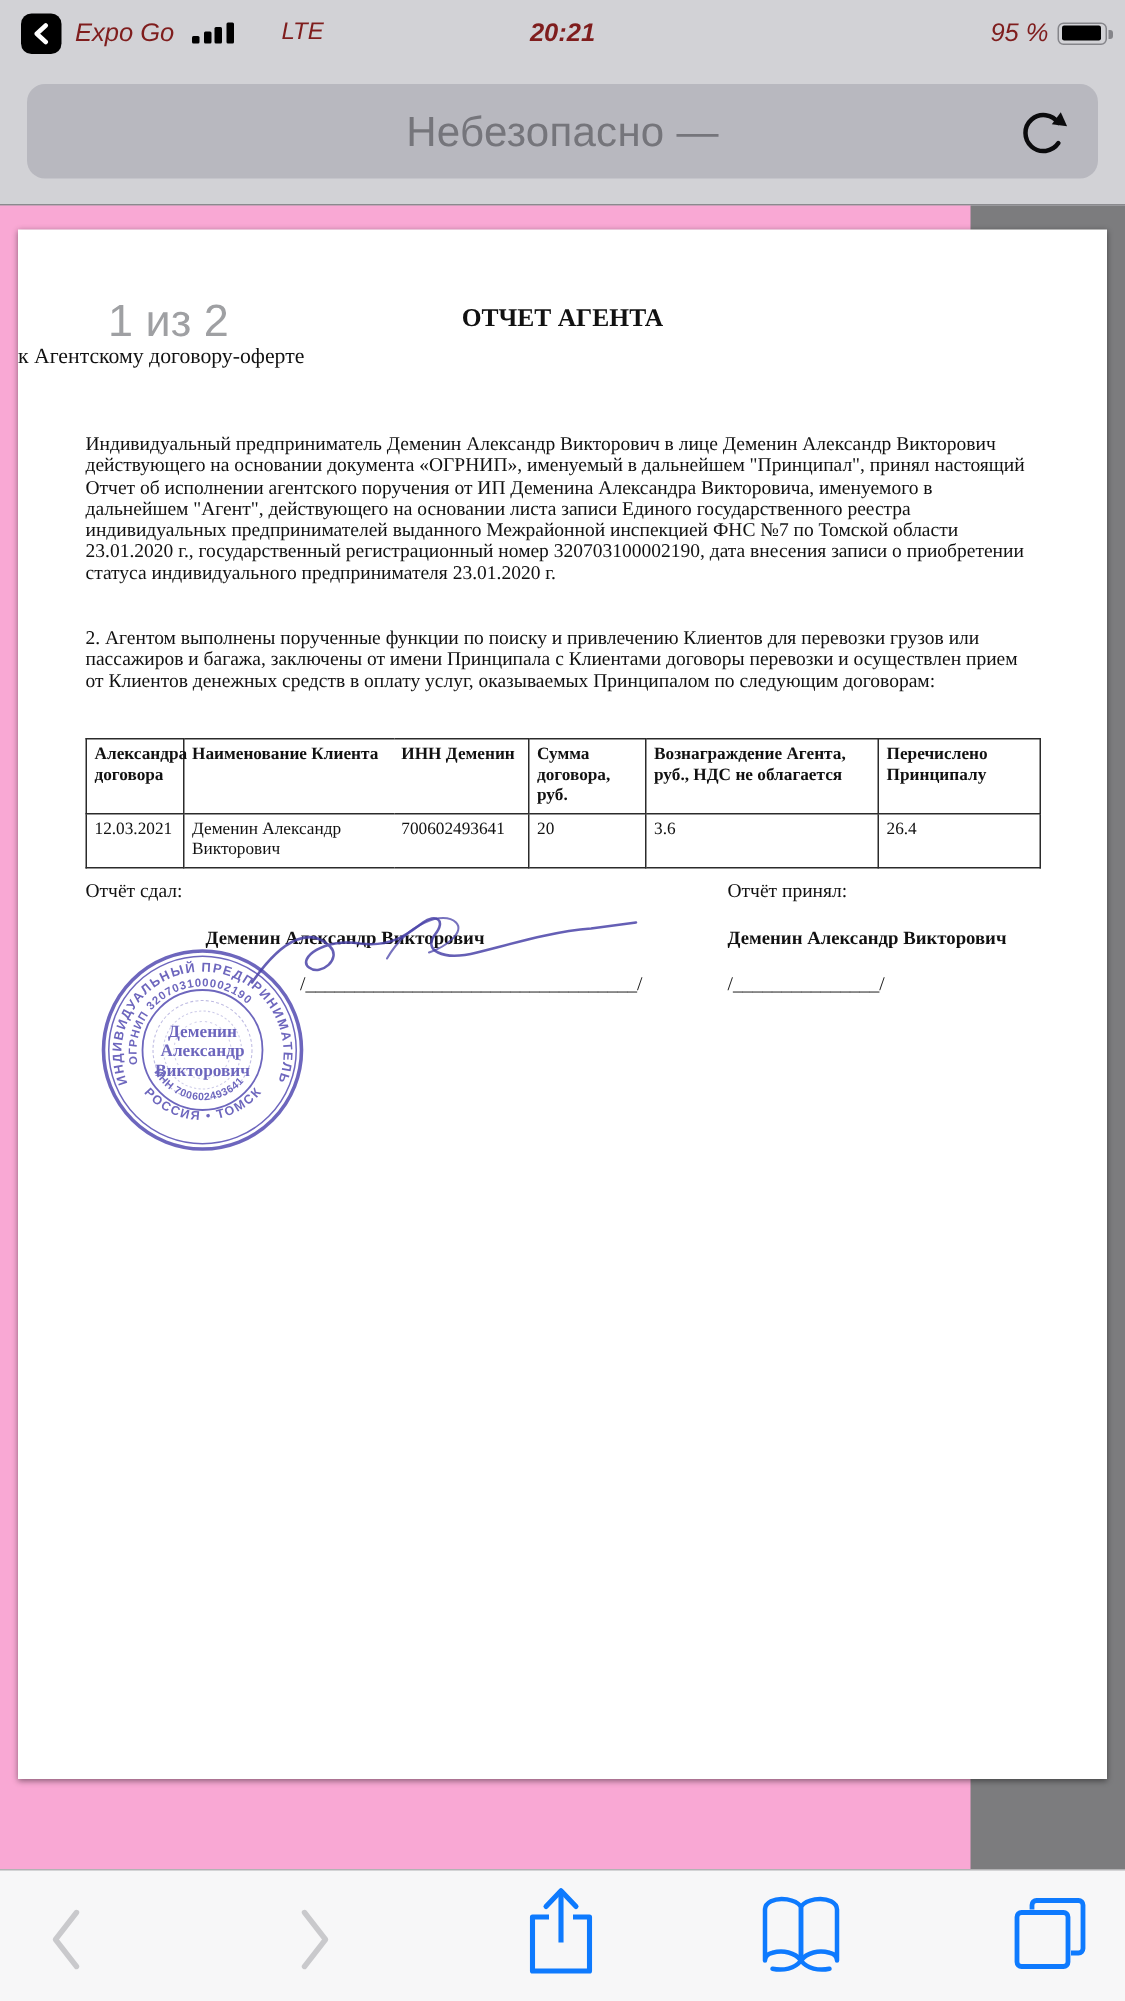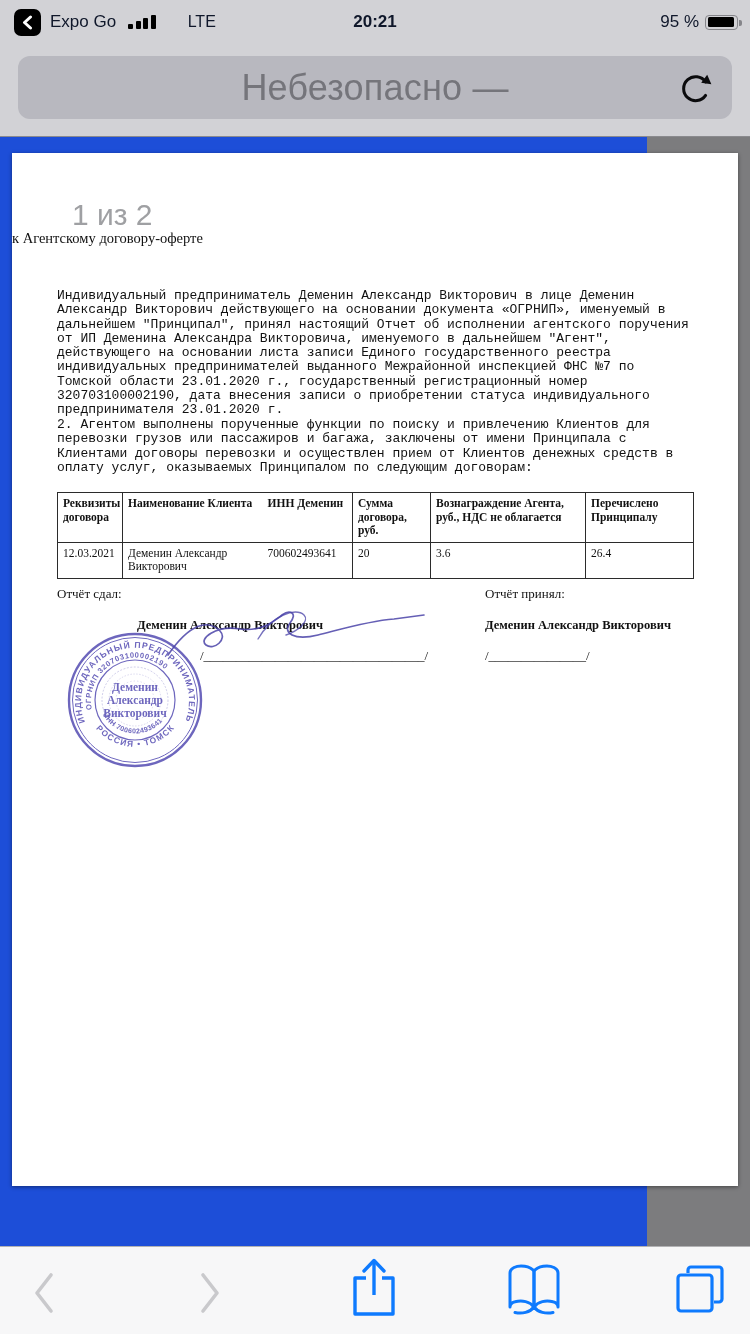--- a/index.html
+++ b/index.html
@@ -4,48 +4,48 @@
 <style>
   html,body{margin:0;padding:0;}
   body{
     width:750px;height:1334px;position:relative;overflow:hidden;
     background:#7c7c7e;
     font-family:"Liberation Sans","DejaVu Sans",sans-serif;
     -webkit-font-smoothing:antialiased;
   }
   
   .top-chrome{position:absolute;left:0;top:0;width:750px;height:137px;background:#d2d2d6;border-bottom:1px solid #8a8a8e;box-sizing:border-box;}
-  .statusbar{position:absolute;left:0;top:0;width:750px;height:44px;color:#0f172a;}
+  .statusbar{position:absolute;left:0;top:0;width:750px;height:44px;color:#7f1d1d;font-style:italic;}
   .sb-left{position:absolute;left:14px;top:0;height:44px;display:flex;align-items:center;gap:9px;}
   .expo-badge{width:27px;height:27px;background:#000;border-radius:7px;display:flex;align-items:center;justify-content:center;}
   .sb-appname{font-size:17px;}
   .sig-bars{display:flex;align-items:flex-end;gap:2.5px;height:14px;margin-left:3px;}
   .sig-bars i{display:block;width:5px;background:#000;border-radius:1px;}
   .sb-carrier{font-size:16px;margin-left:23px;}
   .sb-time{position:absolute;left:0;top:0;width:750px;height:44px;display:flex;align-items:center;justify-content:center;font-size:17px;font-weight:700;}
   .sb-right{position:absolute;right:12px;top:0;height:44px;display:flex;align-items:center;gap:6px;font-size:17px;margin-left:32px;}
   .battery{position:relative;width:33px;height:15px;border:1.5px solid #85858a;border-radius:4px;box-sizing:border-box;}
   .battery .fill{position:absolute;left:1.5px;top:1.5px;bottom:1.5px;width:26px;background:#000;border-radius:1.5px;}
   .battery .nub{position:absolute;right:-4.5px;top:4px;width:2.5px;height:6px;background:#85858a;border-radius:0 2px 2px 0;}
   .url-pill{position:absolute;left:18px;top:56px;width:714px;height:63px;background:#b8b8bf;border-radius:12px;display:flex;align-items:center;justify-content:center;}
-  .url-text{font-size:36px;letter-spacing:.2px;display:flex;gap:10px;align-items:baseline;}
+  .url-text{font-size:28px;letter-spacing:.2px;display:flex;gap:10px;align-items:baseline;}
   .url-sec{color:#75757b;}
   .url-host{color:#0b0b0d;}
   .reload-btn{position:absolute;right:18px;top:14px;width:36px;height:36px;}
   
-  .content{position:absolute;left:0;top:137px;width:647px;height:1109px;background:#1d4ed8;}
+  .content{position:absolute;left:0;top:137px;width:647px;height:1109px;background:#f9a8d4;}
   .page{position:absolute;left:12px;width:726px;background:#fff;box-shadow:0 1px 4px rgba(0,0,0,.45);}
   .page1{top:16px;height:1033px;}
   .page2{top:1059px;height:60px;}
   .doc{font-family:"Liberation Serif","DejaVu Serif",serif;color:#111;}
   .page-indicator{position:absolute;left:60px;top:45px;font-size:30px;color:#9fa0a3;font-family:"Liberation Sans","DejaVu Sans",sans-serif;}
   .doc-title{position:absolute;left:0;top:49px;width:100%;text-align:center;font-weight:700;font-size:17px;}
   .doc-subtitle{position:absolute;left:0;top:77px;width:100%;text-align:left;font-size:14.5px;}
   .doc-cityrow{position:absolute;left:45px;top:106px;width:636px;display:flex;justify-content:space-between;font-weight:700;font-style:italic;font-size:13.5px;}
-  .doc-body{position:absolute;left:45px;width:636px;font-size:13px;line-height:1.1;text-align:left;font-family:Liberation Mono, monospace;}
+  .doc-body{position:absolute;left:45px;width:636px;font-size:13px;line-height:1.1;text-align:left;}
   .intro{top:136px;}
   .clause{top:265px;}
   .doc-table{position:absolute;left:45px;top:339px;width:636px;border-collapse:collapse;table-layout:fixed;font-family:"Liberation Serif","DejaVu Serif",serif;}
   .doc-table td{border:1px solid #2b2b2b;font-size:11.5px;line-height:1.18;padding:4px 5px;vertical-align:top;}
   .doc-table td.hd{font-weight:700;}
   .doc-table td.nbr{border-right:none;}
   .doc-table td.nbl{border-left:none;}
   .sign-label{position:absolute;top:433px;font-size:13px;}
   .sign-name{position:absolute;top:465px;font-size:12.5px;font-weight:700;}
   .sign-line{position:absolute;top:495px;font-size:13px;letter-spacing:0;}
@@ -96,36 +96,37 @@
         <path d="M23.2,12.8 L33.4,14.2 L29.2,4.8 Z" fill="#0b0b0d"></path>
       </svg>
     </div>
   </div>
 </div>
 
 <div class="content">
 
   <div class="page page1 doc">
     <div class="page-indicator">1 из 2</div>
+    <div class="doc-title">ОТЧЕТ АГЕНТА</div>
     <div class="doc-subtitle">к Агентскому договору-оферте</div>
     <div class="doc-body intro">Индивидуальный предприниматель Деменин Александр Викторович в лице Деменин Александр Викторович действующего на основании документа «ОГРНИП», именуемый в дальнейшем "Принципал", принял настоящий Отчет об исполнении агентского поручения от ИП Деменина Александра Викторовича, именуемого в дальнейшем "Агент", действующего на основании листа записи Единого государственного реестра индивидуальных предпринимателей выданного Межрайонной инспекцией ФНС №7 по Томской области 23.01.2020 г., государственный регистрационный номер 320703100002190, дата внесения записи о приобретении статуса индивидуального предпринимателя 23.01.2020 г.</div>
     <div class="doc-body clause">2. Агентом выполнены порученные функции по поиску и привлечению Клиентов для перевозки грузов или пассажиров и багажа, заключены от имени Принципала с Клиентами договоры перевозки и осуществлен прием от Клиентов денежных средств в оплату услуг, оказываемых Принципалом по следующим договорам:</div>
 
     <table class="doc-table">
       <colgroup>
         <col style="width:65px">
           <col style="width:140px">
           <col style="width:90px">
         <col style="width:78px">
           <col style="width:155px">
           <col style="width:108px">
       </colgroup>
       <tbody>
           <tr>
-        <td class="hd">Реквизиты договора</td>
+        <td class="hd">Александра договора</td>
         <td class="hd nbr">Наименование Клиента</td>
         <td class="hd nbl">ИНН Деменин</td>
         <td class="hd">Сумма договора, руб.</td>
         <td class="hd">Вознаграждение Агента, руб., НДС не облагается</td>
         <td class="hd">Перечислено Принципалу</td>
       </tr>
       <tr>
         <td>12.03.2021</td>
         <td class="nbr">Деменин Александр Викторович</td>
         <td class="nbl">700602493641</td>

